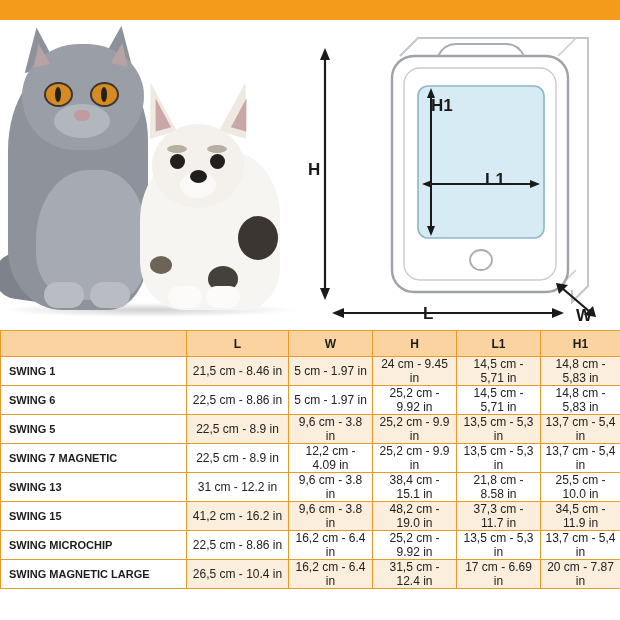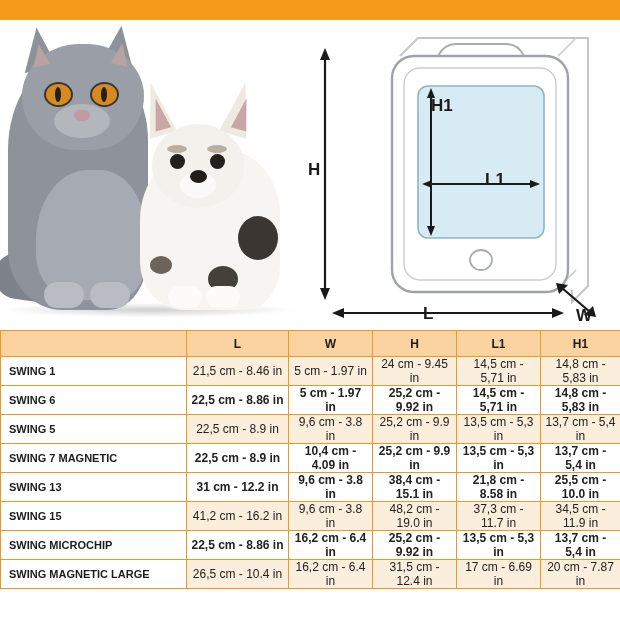--- a/index.html
+++ b/index.html
@@ -374,21 +374,21 @@
     font-size: 11px;
     color: #1c1c1c;
     background: #ffffff;
     padding-left: 8px;
   }
   table.spec td.val {
     text-align: center;
     color: #222;
   }
   table.spec tr.odd td.val { background: #FCEEDC; }
-  table.spec tr.even td.val { background: #ffffff; font-weight: bold; }
+  table.spec tr.even td.val { background: #ffffff; }
   table.spec tr.odd td.name { background: #ffffff; }
 </style>
 </head>
 <body>
 
 <div class="page">
 
   <div class="top-bar"></div>
 
   <div class="upper">
@@ -538,21 +538,21 @@
         <td class="name">SWING 5</td>
         <td class="val">22,5 cm - 8.9 in</td>
         <td class="val">9,6 cm - 3.8 in</td>
         <td class="val">25,2 cm - 9.9 in</td>
         <td class="val">13,5 cm - 5,3 in</td>
         <td class="val">13,7 cm - 5,4 in</td>
       </tr>
       <tr class="even">
         <td class="name">SWING 7 MAGNETIC</td>
         <td class="val">22,5 cm - 8.9 in</td>
-        <td class="val">10,4 cm - 4.09 in</td>
+        <td class="val">12,2 cm - 4.09 in</td>
         <td class="val">25,2 cm - 9.9 in</td>
         <td class="val">13,5 cm - 5,3 in</td>
         <td class="val">13,7 cm - 5,4 in</td>
       </tr>
       <tr class="even">
         <td class="name">SWING 13</td>
         <td class="val">31 cm - 12.2 in</td>
         <td class="val">9,6 cm - 3.8 in</td>
         <td class="val">38,4 cm - 15.1 in</td>
         <td class="val">21,8 cm - 8.58 in</td>

